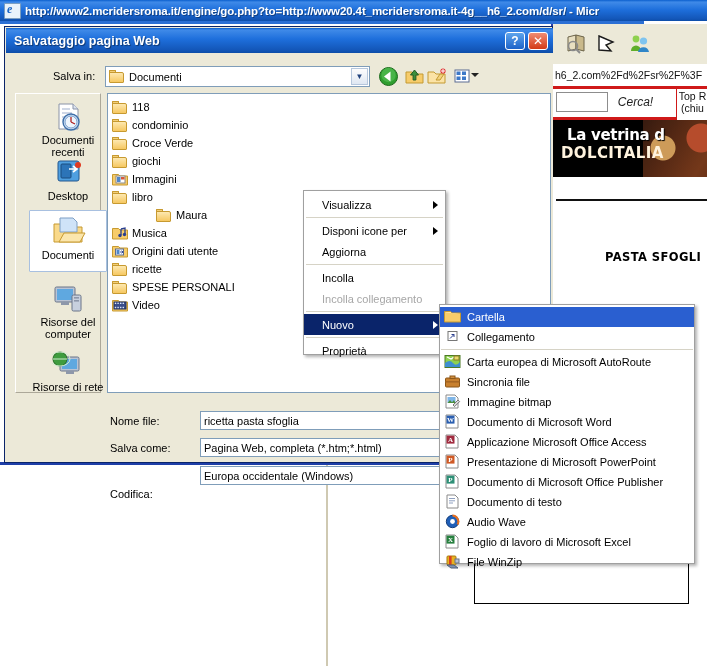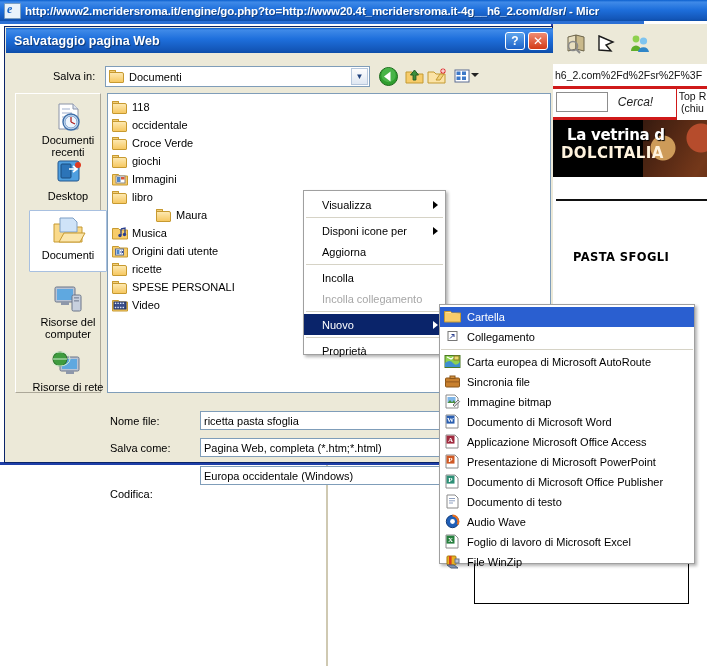--- a/index.html
+++ b/index.html
@@ -77,21 +77,21 @@
       radial-gradient(circle at 58px 18px,#c0512f 0 14px,transparent 15px),
       radial-gradient(circle at 90px 36px,#e2c08a 0 16px,transparent 17px),
       linear-gradient(120deg,#3a1c10,#7b3b1c 55%,#46210f);
     opacity:.95;
   }
   #bg-whitestrip{position:absolute;left:553px;top:177px;width:154px;height:22px;background:#ffffff;}
   #bg-hr{position:absolute;left:556px;top:199px;width:151px;height:2px;background:#111;}
   #bg-pasta{
     position:absolute;left:553px;top:250px;width:154px;height:16px;
     font-weight:bold;font-size:11.5px;color:#000;letter-spacing:.4px;
-    font-family:"DejaVu Sans",sans-serif;padding-left:20px;box-sizing:border-box;white-space:nowrap;
+    font-family:"DejaVu Sans",sans-serif;padding-left:52px;box-sizing:border-box;white-space:nowrap;
   }
   #bg-leftborder{position:absolute;left:551px;top:24px;width:2px;height:440px;background:#2b3ea8;}
   
   #bg-lower{position:absolute;left:0;top:464px;width:707px;height:202px;background:#ffffff;}
   #bg-vline{position:absolute;left:326px;top:464px;width:2px;height:202px;background:#cfc9b2;}
   #bg-tablebox{
     position:absolute;left:474px;top:466px;width:213px;height:137px;
     border-left:1px solid #000;border-right:1px solid #000;border-bottom:1px solid #000;
   }
   #bg-blueline{position:absolute;left:0px;top:462px;width:553px;height:3px;background:#1f3fa8;}
@@ -391,21 +391,21 @@
             <span class="tab"></span>
             <span class="body"></span>
           </span>
         <span class="fi-label">118</span>
       </div>
       <div class="file-item" style="top:22px;">
         <span class="ic folder-ico">
             <span class="tab"></span>
             <span class="body"></span>
           </span>
-        <span class="fi-label">occidentale</span>
+        <span class="fi-label">condominio</span>
       </div>
       <div class="file-item" style="top:40px;">
         <span class="ic folder-ico">
             <span class="tab"></span>
             <span class="body"></span>
           </span>
         <span class="fi-label">Croce Verde</span>
       </div>
       <div class="file-item" style="top:58px;">
         <span class="ic folder-ico">

